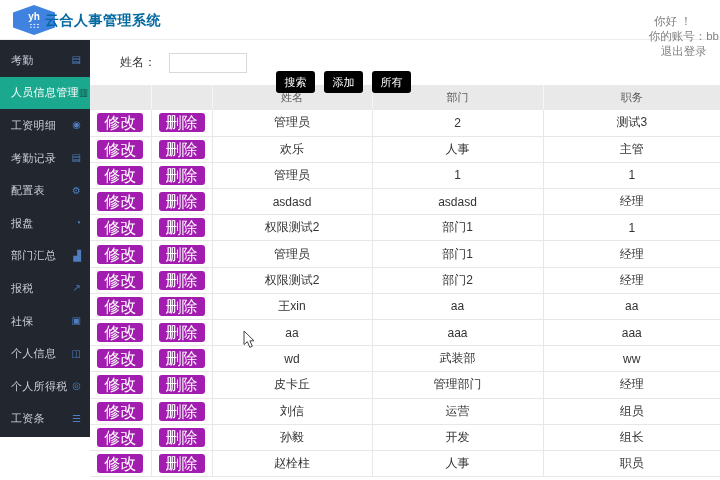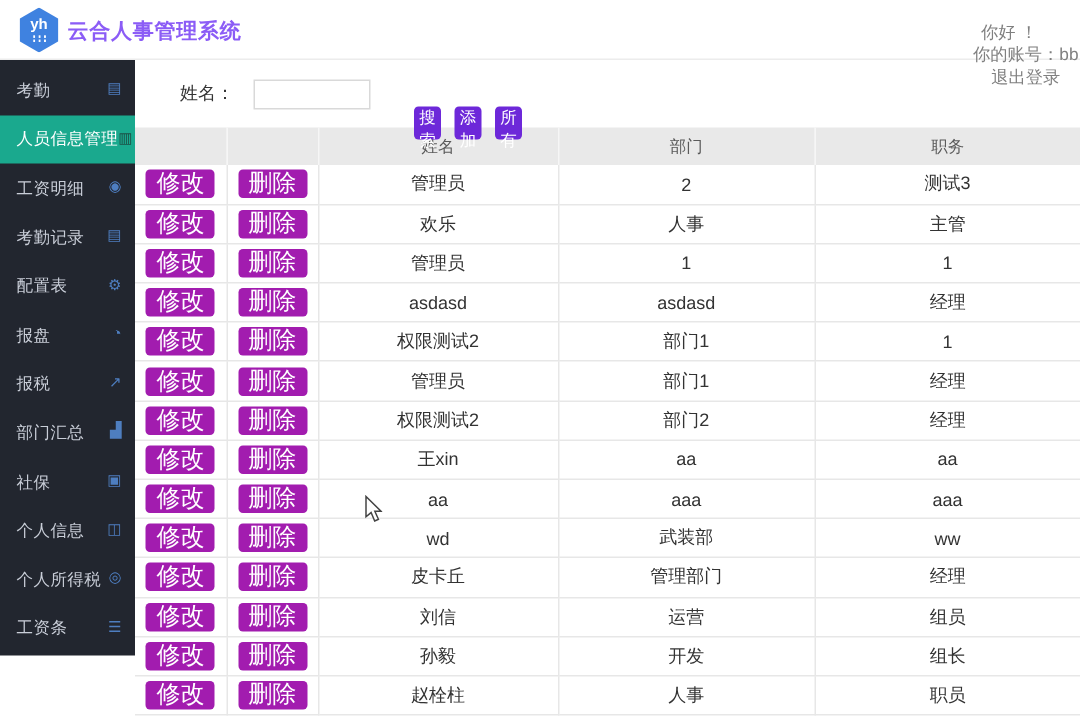--- a/index.html
+++ b/index.html
@@ -4,29 +4,29 @@
 <style>
   * { margin:0; padding:0; box-sizing:border-box; }
   html,body { width:720px; height:480px; overflow:hidden;
     font-family:"Liberation Sans","DejaVu Sans",sans-serif; background:#fff; }
   .stage { position:relative; width:720px; height:480px; background:#fff; }
 
   
   .topbar { position:absolute; left:0; top:0; width:720px; height:40px;
     background:#ffffff; border-bottom:1px solid #ececec; z-index:5;
     display:flex; align-items:center; }
-  .logo-hex { position:absolute; left:13px; top:5px; width:26px; height:30px;
+  .logo-hex { position:absolute; left:13px; top:5px; width:42px; height:30px;
     background:#3f82e0; clip-path:polygon(50% 0%,100% 25%,100% 75%,50% 100%,0% 75%,0% 25%);
     display:flex; flex-direction:column; align-items:center; justify-content:center; }
   .logo-yh { color:#fff; font-size:10px; font-weight:bold; line-height:10px; }
   .logo-dots { width:11px; height:5px; margin-top:1px;
     background-image:radial-gradient(circle,#ffffff 0.8px,rgba(255,255,255,0) 0.9px);
     background-size:3.6px 2.8px; }
   .app-title { position:absolute; left:45px; top:12px; font-size:14px; font-weight:bold;
-    color:#8b5cf6; letter-spacing:0.5px; }
+    color:#0369a1; letter-spacing:0.5px; }
   .topbar-right { position:absolute; right:1px; top:14px; font-size:11.5px; color:#808080;
     white-space:nowrap; display:flex; align-items:center;flex-direction:column; }
   .greet { margin-right:22px; }
   .logout { color:#808080; text-decoration:none; }
 
   
   .sidebar { position:absolute; left:0; top:40px; width:90px; height:397px;
     background:#22262f; padding-top:4px; z-index:4; }
   .side-item { height:32.6px; display:flex; align-items:center; justify-content:space-between;
     padding:0 9px 0 11px; cursor:pointer; }
@@ -35,21 +35,21 @@
   .side-item.active { background:#1aa98e; }
   .side-item.active .side-label { color:#ffffff; }
   .side-item.active .side-icon { color:#1d4f46; }
 
   
   .main { position:absolute; left:90px; top:40px; width:630px; height:440px; background:#fff; }
   .toolbar { position:relative; height:45px; display:flex; align-items:center;padding-left:28px; }
   .name-label { font-size:12px; color:#333; margin-left:2px; }
   .name-input { margin-left:13px; width:78px; height:20px; border:1px solid #d9d9d9;
     background:#fff; font-size:12px; padding:0 4px; outline:none; }
-  .tbtn { margin-left:9px; width:18px; height:22px; background:#6d28d9; color:#fff;
+  .tbtn { margin-left:9px; width:39px; height:22px; background:#000000; color:#fff;
     border:none; border-radius:3px; font-size:11px; cursor:pointer;
     font-family:"Liberation Sans","DejaVu Sans",sans-serif;margin-top:39px; }
   .tbtn.first { margin-left:29px; }
 
   
   table { border-collapse:collapse; table-layout:fixed; width:630px; }
   col.c-a1{width:61px;} col.c-a2{width:61px;} col.c-name{width:160px;}
   col.c-dept{width:171px;} col.c-job{width:177px;}
   thead th { height:25px; background:#e9e9e9; color:#5a5a5a; font-size:11px;
     font-weight:normal; text-align:center; border-right:1px solid #f6f6f6; }
@@ -101,26 +101,26 @@
     </div>
     <div class="side-item">
       <span class="side-label">配置表</span>
       <span class="side-icon">⚙</span>
     </div>
     <div class="side-item">
       <span class="side-label">报盘</span>
       <span class="side-icon">◔</span>
     </div>
     <div class="side-item">
+      <span class="side-label">部门汇总</span>
+      <span class="side-icon">▟</span>
+    </div>
+    <div class="side-item">
       <span class="side-label">报税</span>
       <span class="side-icon">↗</span>
-    </div>
-    <div class="side-item">
-      <span class="side-label">部门汇总</span>
-      <span class="side-icon">▟</span>
     </div>
     <div class="side-item">
       <span class="side-label">社保</span>
       <span class="side-icon">▣</span>
     </div>
     <div class="side-item">
       <span class="side-label">个人信息</span>
       <span class="side-icon">◫</span>
     </div>
     <div class="side-item">

